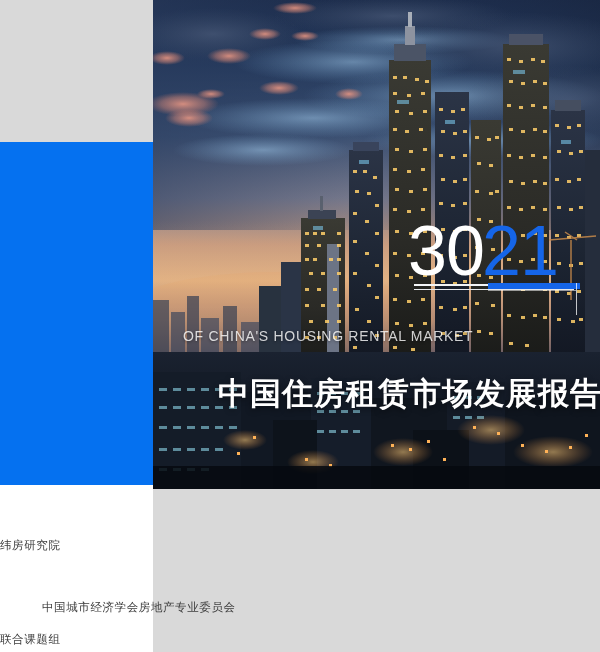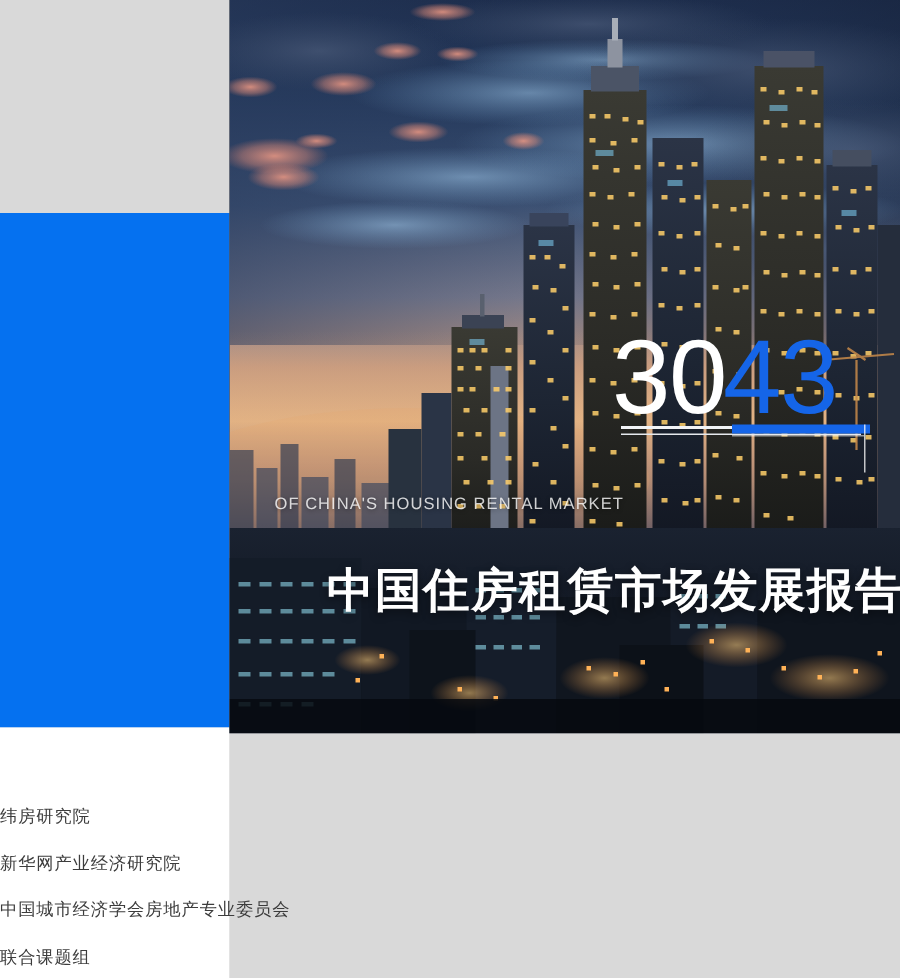--- a/index.html
+++ b/index.html
@@ -109,21 +109,21 @@
     line-height: 23px;
     letter-spacing: 1.4px;
     font-weight: 300;
     white-space: nowrap;
     text-shadow: 0 1px 3px rgba(0,0,0,0.35);
   }
   .eng-sub {
     position: absolute;
     left: 183px; top: 329px;
     color: rgba(255,255,255,0.80);
-    font-size: 11px;
+    font-size: 14px;
     line-height: 14px;
     letter-spacing: 0.7px;
     font-weight: 300;
     white-space: nowrap;
     text-shadow: 0 1px 3px rgba(0,0,0,0.4);
   }
   .cn-title {
     position: absolute;
     left: 218px; top: 377px;
     color: #ffffff;
@@ -147,21 +147,21 @@
     left: 0;
     width: 447px;
     color: #3c3c3c;
     font-size: 11.5px;
     line-height: 13px;
     letter-spacing: 0.6px;
     white-space: nowrap;
   }
   .c0 { top: 539px; }
   .c1 { top: 570px; }
-  .c2 { top: 601px; }
+  .c2 { top: 601px; padding-left: 42px; }
   .c3 { top: 633px; }
 </style>
 </head>
 <body>
 
 <div id="cover">
 
   <div class="left-gray"></div>
   <div class="left-blue"></div>
   <div class="left-white"></div>
@@ -614,31 +614,30 @@
             <rect x="432" y="434" width="3" height="3"></rect>
         </g>
       </g>
 
       <rect x="0" y="466" width="447" height="23" fill="#06090f" opacity="0.85"></rect>
     </svg>
   </div>
 
   <div class="year-wrap">
     <span class="year-a">30</span>
-    <span class="year-b">43</span>
+    <span class="year-b">21</span>
   </div>
   <div class="rule-white"></div>
   <div class="rule-white2"></div>
   <div class="rule-blue"></div>
   <div class="rule-vert2"></div>
   <div class="rule-vert"></div>
 
   <div class="eng-sub">OF CHINA'S HOUSING RENTAL MARKET</div>
 
   <div class="cn-title">中国住房租赁市场发展报告</div>
 
   <div class="credits"></div>
   <div class="credit-line c0">纬房研究院</div>
-  <div class="credit-line c1">新华网产业经济研究院</div>
   <div class="credit-line c2">中国城市经济学会房地产专业委员会</div>
   <div class="credit-line c3">联合课题组</div>
 
 </div>
 
 </body></html>

